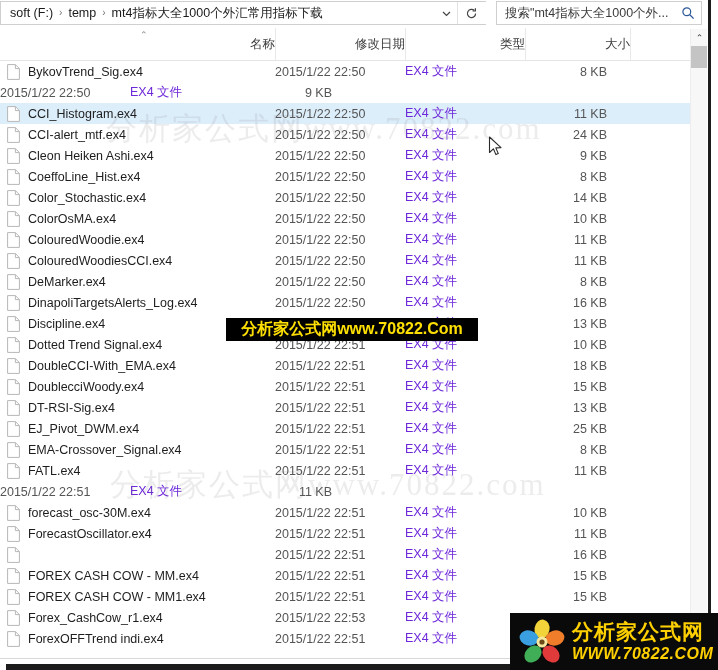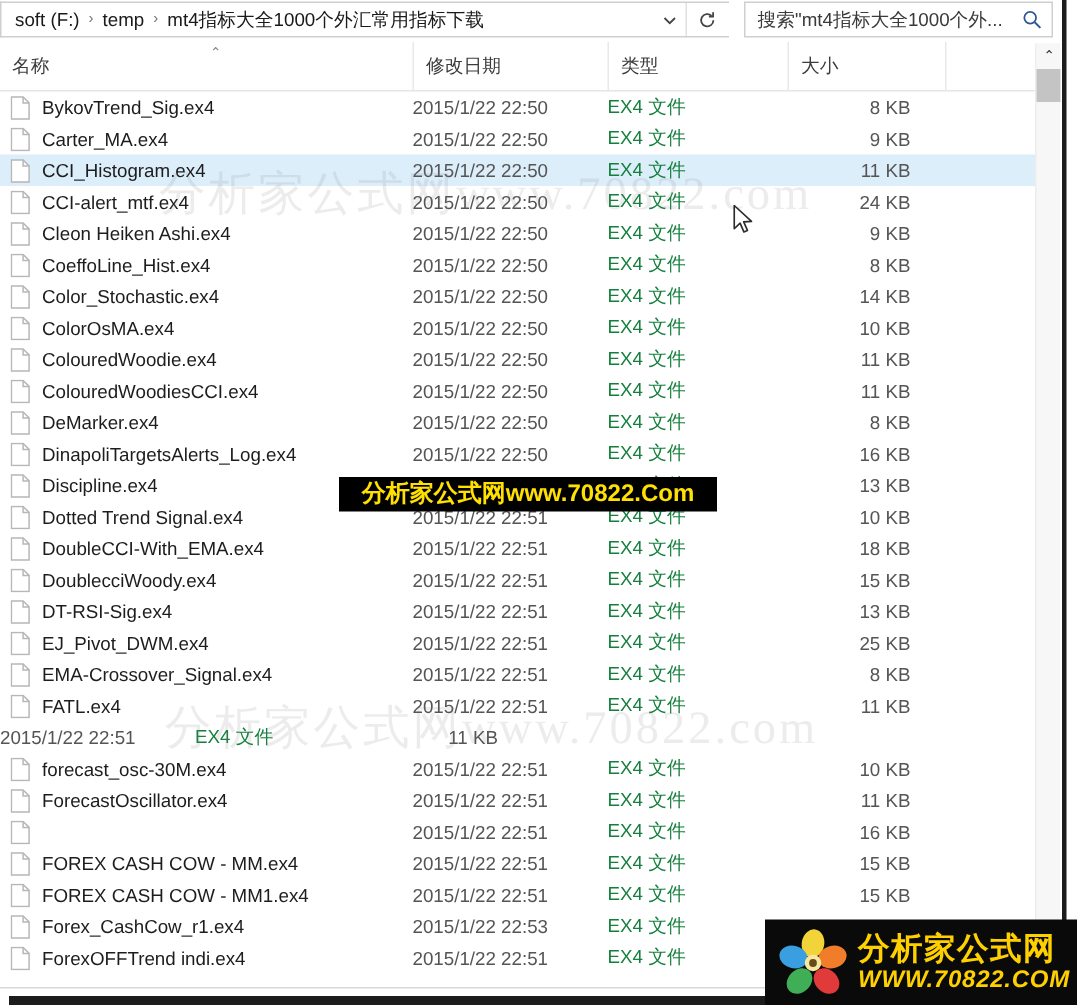--- a/index.html
+++ b/index.html
@@ -120,20 +120,21 @@
 
   
   .col-header {
     position: absolute;
     left: 0; top: 28px;
     width: 718px;
     height: 33px;
     background: #ffffff;
     border-bottom: 1px solid #e5e5e5;
     box-sizing: border-box;
+    text-align: right;
   }
   .col {
     position: absolute;
     top: 0;
     height: 32px;
     line-height: 32px;
     font-size: 12.5px;
     color: #3c3c3c;
     box-sizing: border-box;
     padding-left: 8px;
@@ -184,21 +185,21 @@
     white-space: nowrap;
     overflow: hidden;
     text-overflow: clip;
   }
   .cell-date {
     flex: 0 0 130px;
     color: #555;
   }
   .cell-type {
     flex: 0 0 130px;
-    color: #15803d;
+    color: #6d28d9;
   }
   .cell-size {
     flex: 0 0 72px;
     text-align: right;
     color: #555;
   }
 
   
   .vscroll {
     position: absolute;
@@ -384,27 +385,20 @@
               <path d="M0.6 0.6 H8.4 L12.4 4.6 V15.4 H0.6 Z" fill="#ffffff" stroke="#b7b7b7" stroke-width="1"></path>
               <path d="M8.4 0.6 V4.6 H12.4" fill="none" stroke="#b7b7b7" stroke-width="1"></path>
             </svg></span>
           <span class="fname">BykovTrend_Sig.ex4</span>
         </div>
         <div class="cell-date">2015/1/22 22:50</div>
         <div class="cell-type">EX4 文件</div>
         <div class="cell-size">8 KB</div>
       </div>
       <div class="row">
-        <div class="cell-name">
-          <span class="fileicon"><svg width="13" height="16" viewBox="0 0 13 16">
-              <path d="M0.6 0.6 H8.4 L12.4 4.6 V15.4 H0.6 Z" fill="#ffffff" stroke="#b7b7b7" stroke-width="1"></path>
-              <path d="M8.4 0.6 V4.6 H12.4" fill="none" stroke="#b7b7b7" stroke-width="1"></path>
-            </svg></span>
-          <span class="fname">Carter_MA.ex4</span>
-        </div>
         <div class="cell-date">2015/1/22 22:50</div>
         <div class="cell-type">EX4 文件</div>
         <div class="cell-size">9 KB</div>
       </div>
       <div class="row selected">
         <div class="cell-name">
           <span class="fileicon"><svg width="13" height="16" viewBox="0 0 13 16">
               <path d="M0.6 0.6 H8.4 L12.4 4.6 V15.4 H0.6 Z" fill="#ffffff" stroke="#b7b7b7" stroke-width="1"></path>
               <path d="M8.4 0.6 V4.6 H12.4" fill="none" stroke="#b7b7b7" stroke-width="1"></path>
             </svg></span>

